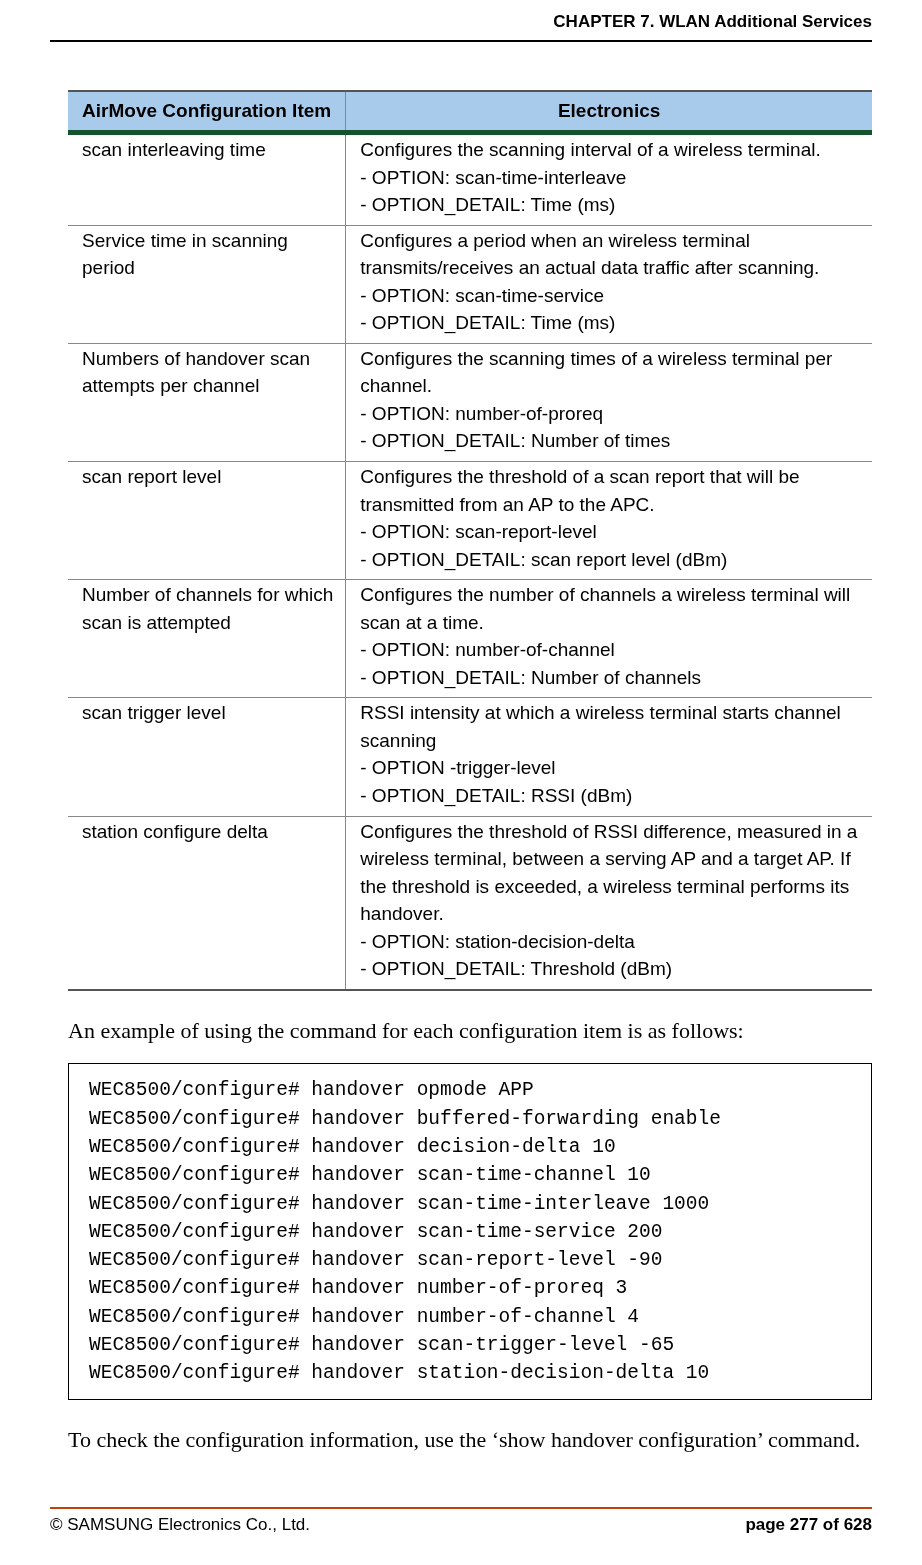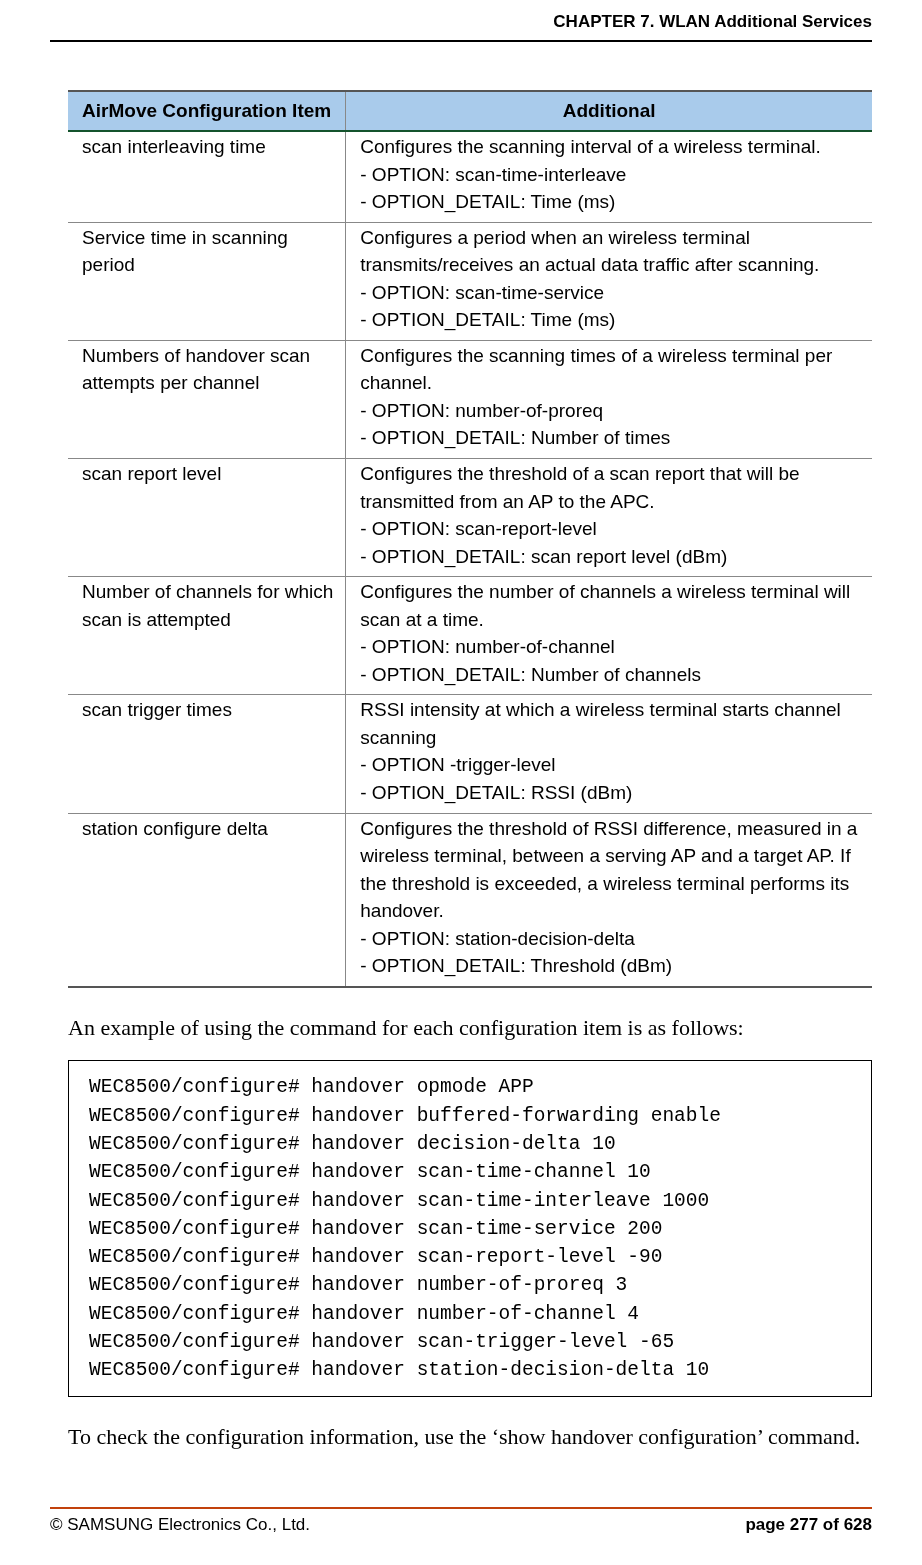--- a/index.html
+++ b/index.html
@@ -40,21 +40,21 @@
     width: 100%;
     border-collapse: collapse;
     font-size: 19px;
     table-layout: fixed;
   }
   table.airmove th {
     background: #a9cbeb;
     font-weight: bold;
     text-align: center;
     padding: 8px 10px;
-    border-bottom: 2px solid #14532d;
+    border-bottom: 5px solid #14532d;
   }
   table.airmove th:first-child,
   table.airmove td:first-child {
     width: 32%;
     border-right: 1px solid #888;
   }
   table.airmove td {
     padding: 1px 10px 6px 14px;
     vertical-align: top;
     border-bottom: 1px solid #888;
@@ -100,21 +100,21 @@
 <div class="page">
   <div class="chapter-title">CHAPTER 7. WLAN Additional Services</div>
   <div class="header-line"></div>
 
   <div class="content">
 
     <table class="airmove">
       <tbody>
           <tr>
         <th>AirMove Configuration Item</th>
-        <th>Additional</th>
+        <th>Electronics</th>
       </tr>
       <tr>
         <td>scan interleaving time</td>
         <td>Configures the scanning interval of a wireless terminal.<br>- OPTION: scan-time-interleave<br>- OPTION_DETAIL: Time (ms)</td>
       </tr>
       <tr>
         <td>Service time in scanning period</td>
         <td>Configures a period when an wireless terminal transmits/receives an actual data traffic after scanning.<br>- OPTION: scan-time-service<br>- OPTION_DETAIL: Time (ms)</td>
       </tr>
       <tr>
@@ -123,21 +123,21 @@
       </tr>
       <tr>
         <td>scan report level</td>
         <td>Configures the threshold of a scan report that will be transmitted from an AP to the APC.<br>- OPTION: scan-report-level<br>- OPTION_DETAIL: scan report level (dBm)</td>
       </tr>
       <tr>
         <td>Number of channels for which scan is attempted</td>
         <td>Configures the number of channels a wireless terminal will scan at a time.<br>- OPTION: number-of-channel<br>- OPTION_DETAIL: Number of channels</td>
       </tr>
       <tr>
-        <td>scan trigger times</td>
+        <td>scan trigger level</td>
         <td>RSSI intensity at which a wireless terminal starts channel scanning<br>- OPTION -trigger-level<br>- OPTION_DETAIL: RSSI (dBm)</td>
       </tr>
       <tr>
         <td>station configure delta</td>
         <td>Configures the threshold of RSSI difference, measured in a wireless terminal, between a serving AP and a target AP. If the threshold is exceeded, a wireless terminal performs its handover.<br>- OPTION: station-decision-delta<br>- OPTION_DETAIL: Threshold (dBm)</td>
       </tr>
     </tbody>
       </table>
 
     <p class="body-text">An example of using the command for each configuration item is as follows:</p>

